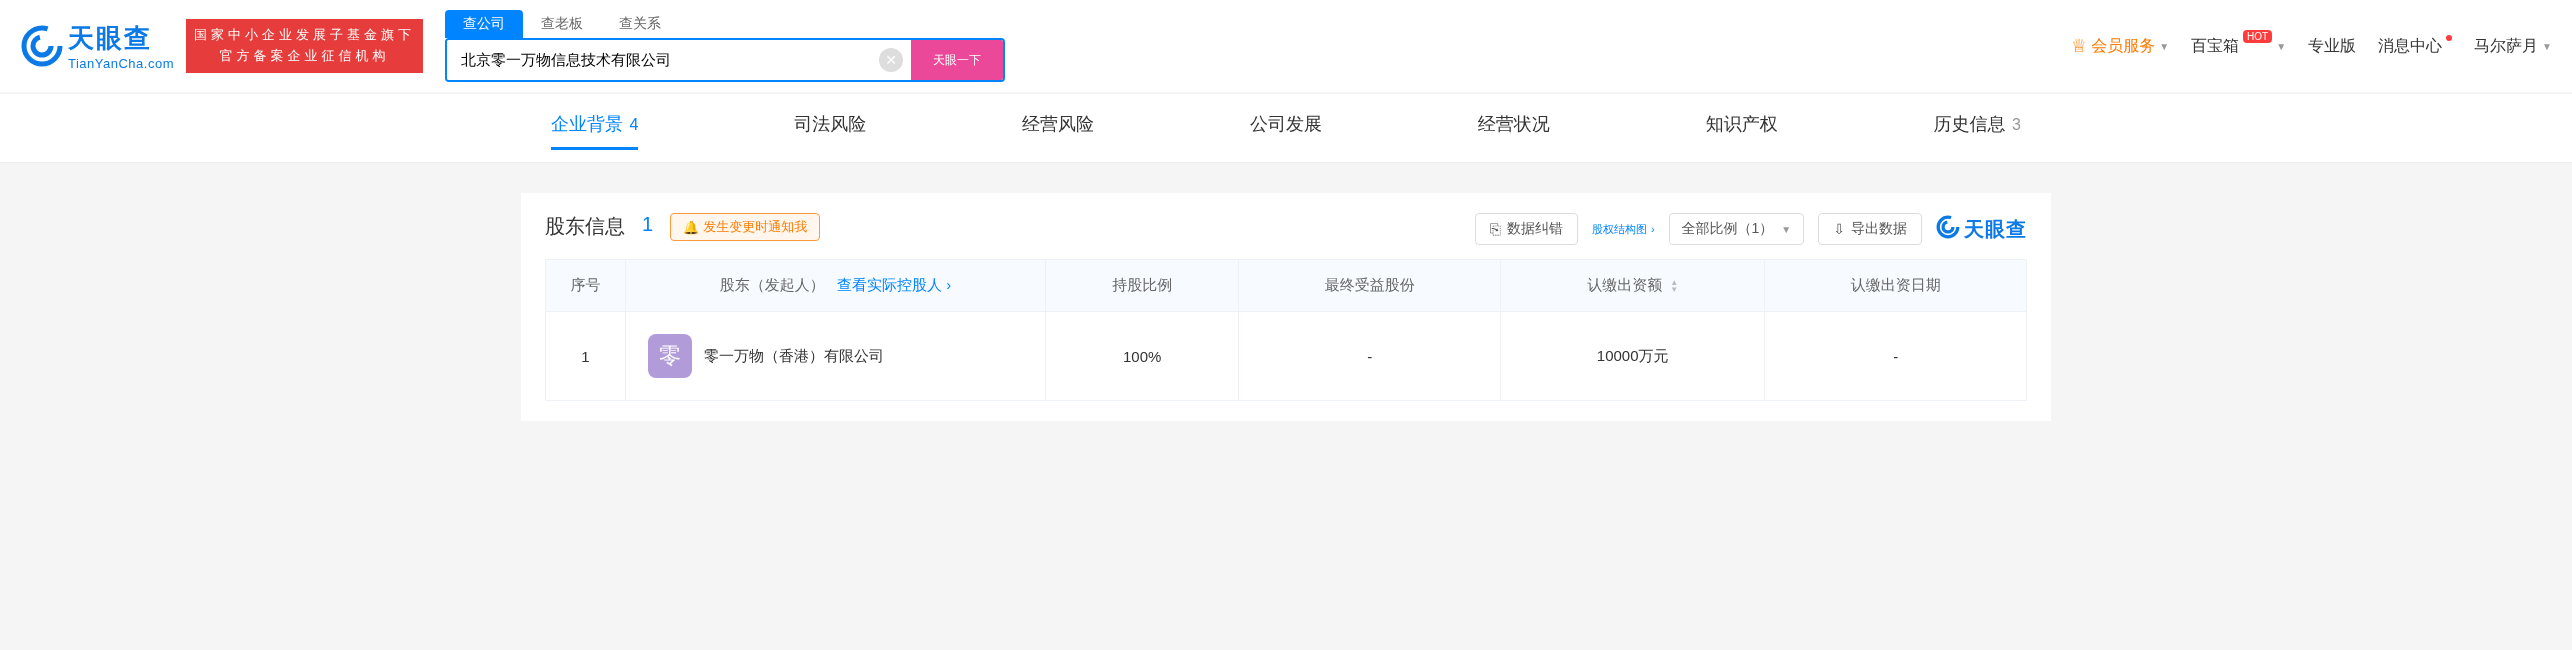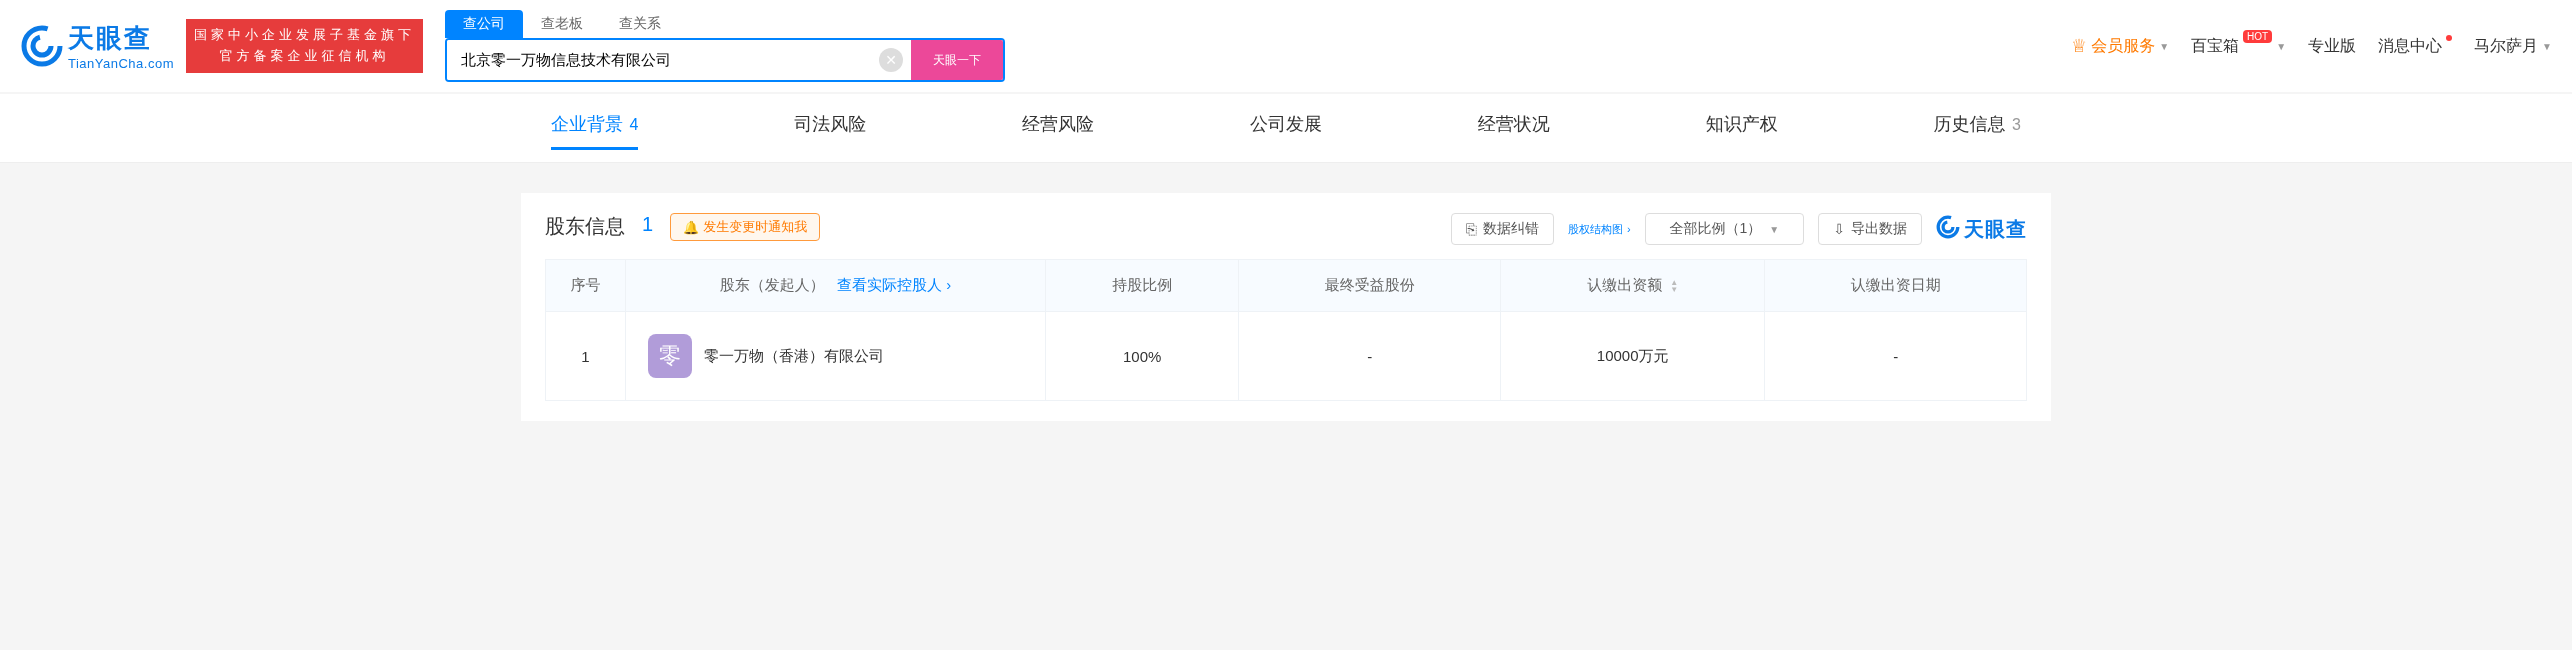--- a/index.html
+++ b/index.html
@@ -112,21 +112,21 @@
       padding:4px 12px;border-radius:4px;font-size:13px;cursor:pointer;
       display:flex;align-items:center;gap:4px;
     }
     .bell { color:#ff9a3c; }
     .section-right { margin-left:auto;display:flex;align-items:center;gap:14px;}
     .outline-btn {
       border:1px solid #ddd;background:#fff;padding:6px 14px;border-radius:4px;
       font-size:14px;cursor:pointer;display:flex;align-items:center;gap:6px;color:#555;
     }
     .link-btn { color:#0084ff;font-size:11px;cursor:pointer;display:flex;align-items:center;gap:4px;}
-    .select-box { border:1px solid #ddd;padding:6px 24px;border-radius:4px;font-size:14px;color:#555;cursor:pointer;
+    .select-box { border:1px solid #ddd;padding:6px 12px;border-radius:4px;font-size:14px;color:#555;cursor:pointer;
       display:flex;align-items:center;gap:8px;}
     .watermark { display:flex;align-items:center;gap:4px;color:#0b7ae6; }
     .watermark-swirl svg{ width:24px;height:24px;}
     .watermark-text { font-size:20px;font-weight:bold;letter-spacing:1px;}
 
     table { width:100%;border-collapse:collapse;margin-top:2px;}
     th { background:#f7fbff;padding:16px 12px;font-size:15px;color:#666;font-weight:400;border:1px solid #eef2f6;text-align:center;}
     td { padding:22px 12px;font-size:15px;color:#333;border:1px solid #eef2f6;text-align:center;}
     .th-link { color:#0084ff;cursor:pointer;margin-left:8px;}
     .sort-arrows { display:inline-flex;flex-direction:column;font-size:8px;color:#bbb;line-height:7px;margin-left:4px;vertical-align:middle;}

